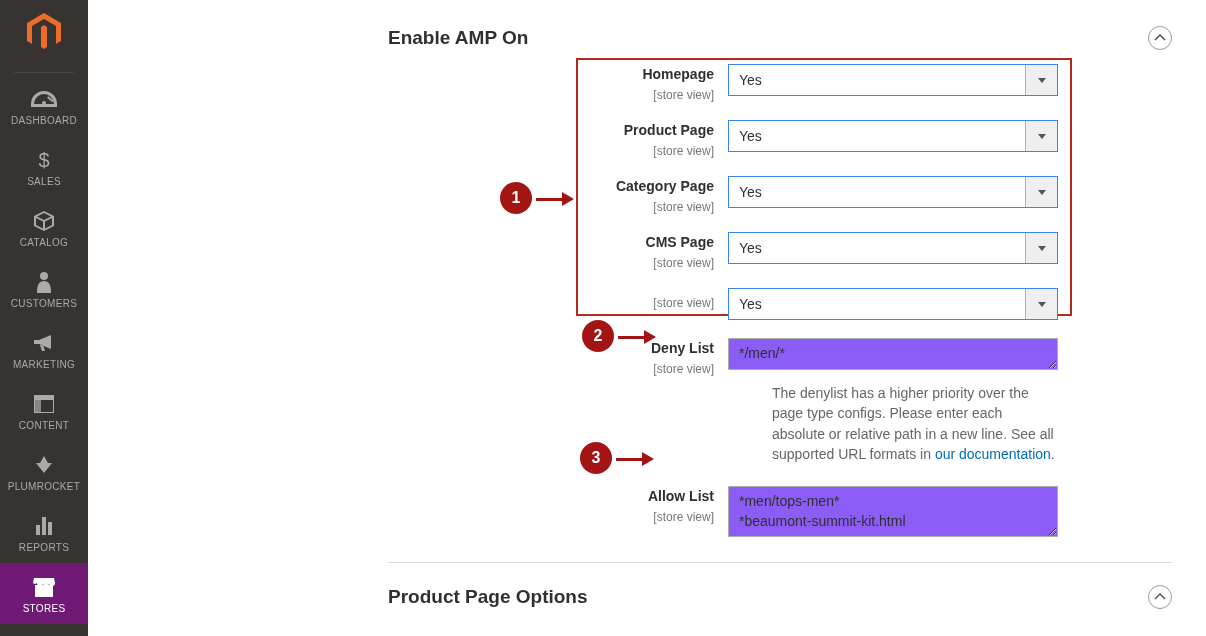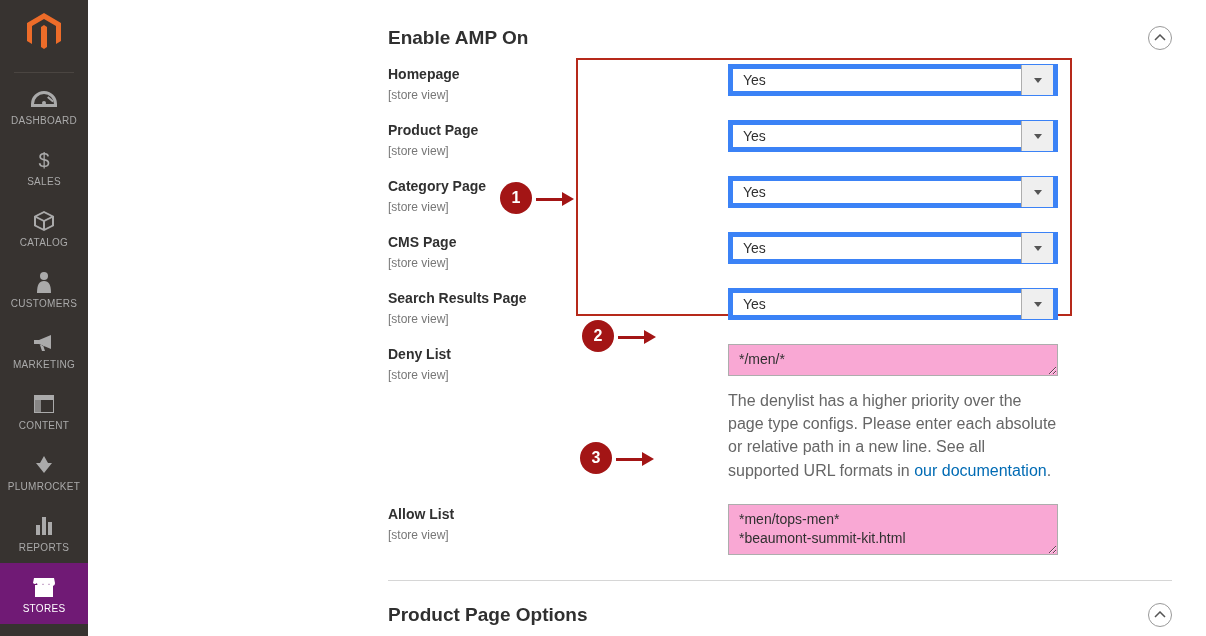--- a/index.html
+++ b/index.html
@@ -21,32 +21,32 @@
 .section-header { display: flex; align-items: center; justify-content: space-between; padding: 6px 0 14px; }
 .section-title { font-size: 19px; font-weight: 600; color: #303030; }
 .collapse-btn { width: 24px; height: 24px; border: 1px solid #999; border-radius: 50%; display: flex; align-items: center; justify-content: center; cursor: pointer; background: #fff; }
 .collapse-btn svg { display: block; }
 
 .form-area { position: relative; }
 .red-box { position: absolute; border: 2px solid #b6291a; left: 188px; top: -6px; width: 496px; height: 258px; pointer-events: none; }
 
 .row { display: flex; align-items: flex-start; margin-bottom: 22px; position: relative; }
 .row.compact { margin-bottom: 18px; }
-.label-col { width: 340px; padding-right: 14px; padding-top: 2px; }
+.label-col { width: 340px; text-align: right; padding-right: 14px; padding-top: 2px; }
 .label-col .lbl { font-size: 14px; color: #303030; font-weight: 600; }
 .label-col .scope { font-size: 12px; color: #777; margin-top: 6px; }
 .control-col { width: 330px; }
 
-.select { width: 100%; height: 32px; border: 5px solid #3b82f6; background: #fff; display: flex; align-items: center; position: relative; cursor: pointer; }
+.select { width: 100%; height: 32px; border: 1px solid #3b82f6; background: #fff; display: flex; align-items: center; position: relative; cursor: pointer; }
 .select .val { padding: 0 10px; font-size: 14px; color: #303030; flex: 1; }
 .select .caret { width: 32px; height: 30px; border-left: 1px solid #adadad; background: #efefef; display: flex; align-items: center; justify-content: center; }
 
-.textarea { width: 100%; min-height: 32px; border: 1px solid #adadad; background: #f9a8d4; padding: 5px 10px; font-size: 14px; color: #303030; font-family: inherit; resize: vertical; line-height: 1.4; }
+.textarea { width: 100%; min-height: 32px; border: 1px solid #adadad; background: #8b5cf6; padding: 5px 10px; font-size: 14px; color: #303030; font-family: inherit; resize: vertical; line-height: 1.4; }
 .textarea.tall { min-height: 50px; }
-.help { font-size: 16px; color: #666; margin-top: 10px; line-height: 1.45; max-width: 340px; }
+.help { font-size: 14px; color: #666; margin-top: 10px; line-height: 1.45; max-width: 340px; margin-left: 44px; }
 .help a { color: #006bb4; text-decoration: none; }
 
 
 .badge { position: absolute; width: 32px; height: 32px; border-radius: 50%; background: #a31515; color: #fff; font-weight: 700; font-size: 16px; display: flex; align-items: center; justify-content: center; }
 .arrow { position: absolute; display: flex; align-items: center; }
 .arrow .shaft { height: 3px; background: #a31515; }
 .arrow .head { width: 0; height: 0; border-left: 12px solid #a31515; border-top: 7px solid transparent; border-bottom: 7px solid transparent; }
 
 .divider { border-top: 1px solid #d6d6d6; margin-top: 18px; margin-left: 300px; }
 .section2 { margin-left: 300px; padding-top: 22px; display: flex; align-items: center; justify-content: space-between; }
@@ -238,21 +238,20 @@
                 <div class="caret">
                   <svg width="8" height="5">
                     <path d="M0 0 L4 5 L8 0 Z" fill="#555"></path>
                   </svg>
                 </div>
               </div>
             </div>
         </div>
         <div class="row compact">
           <div class="label-col">
-              <div class="lbl">Search Results Page</div>
               <div class="scope">[store view]</div>
             </div>
           <div class="control-col">
               <div class="select">
                 <div class="val">Yes</div>
                 <div class="caret">
                   <svg width="8" height="5">
                     <path d="M0 0 L4 5 L8 0 Z" fill="#555"></path>
                   </svg>
                 </div>

